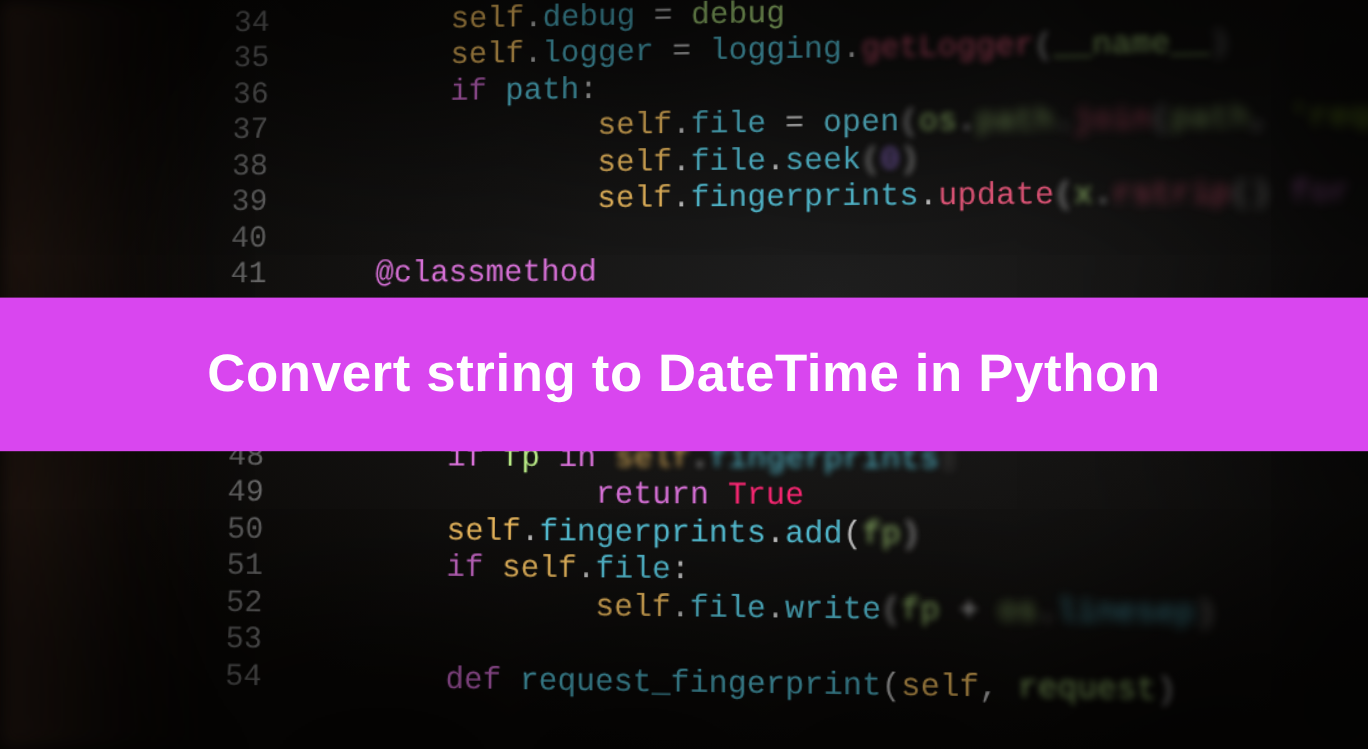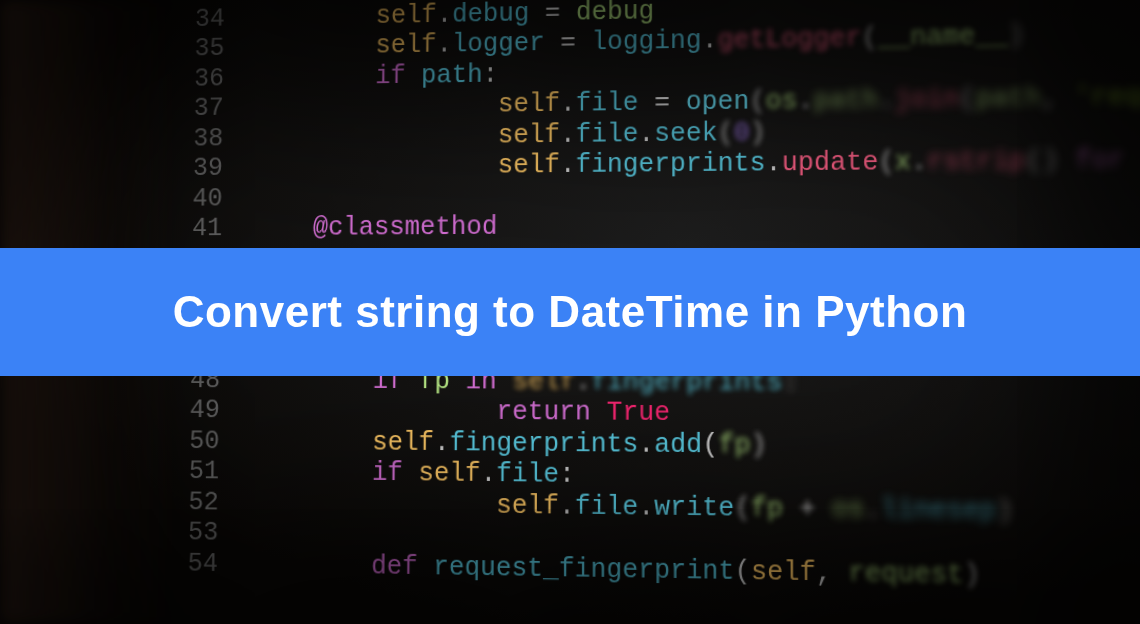--- a/index.html
+++ b/index.html
@@ -67,21 +67,21 @@
   .val { color: #f92672; }
   .hot { color: #ff6188; }
   .num { color: #ae81ff; }
 
   .banner {
     position: absolute;
     top: 248px;
     left: 0;
     width: 100%;
     height: 128px;
-    background: #3b82f6;
+    background: #d946ef;
     display: flex;
     align-items: center;
     justify-content: center;
     z-index: 10;
     text-align: right;
   }
   .banner-text {
     color: #ffffff;
     font-family: 'Segoe UI', 'Helvetica Neue', Arial, sans-serif;
     font-weight: 700;

